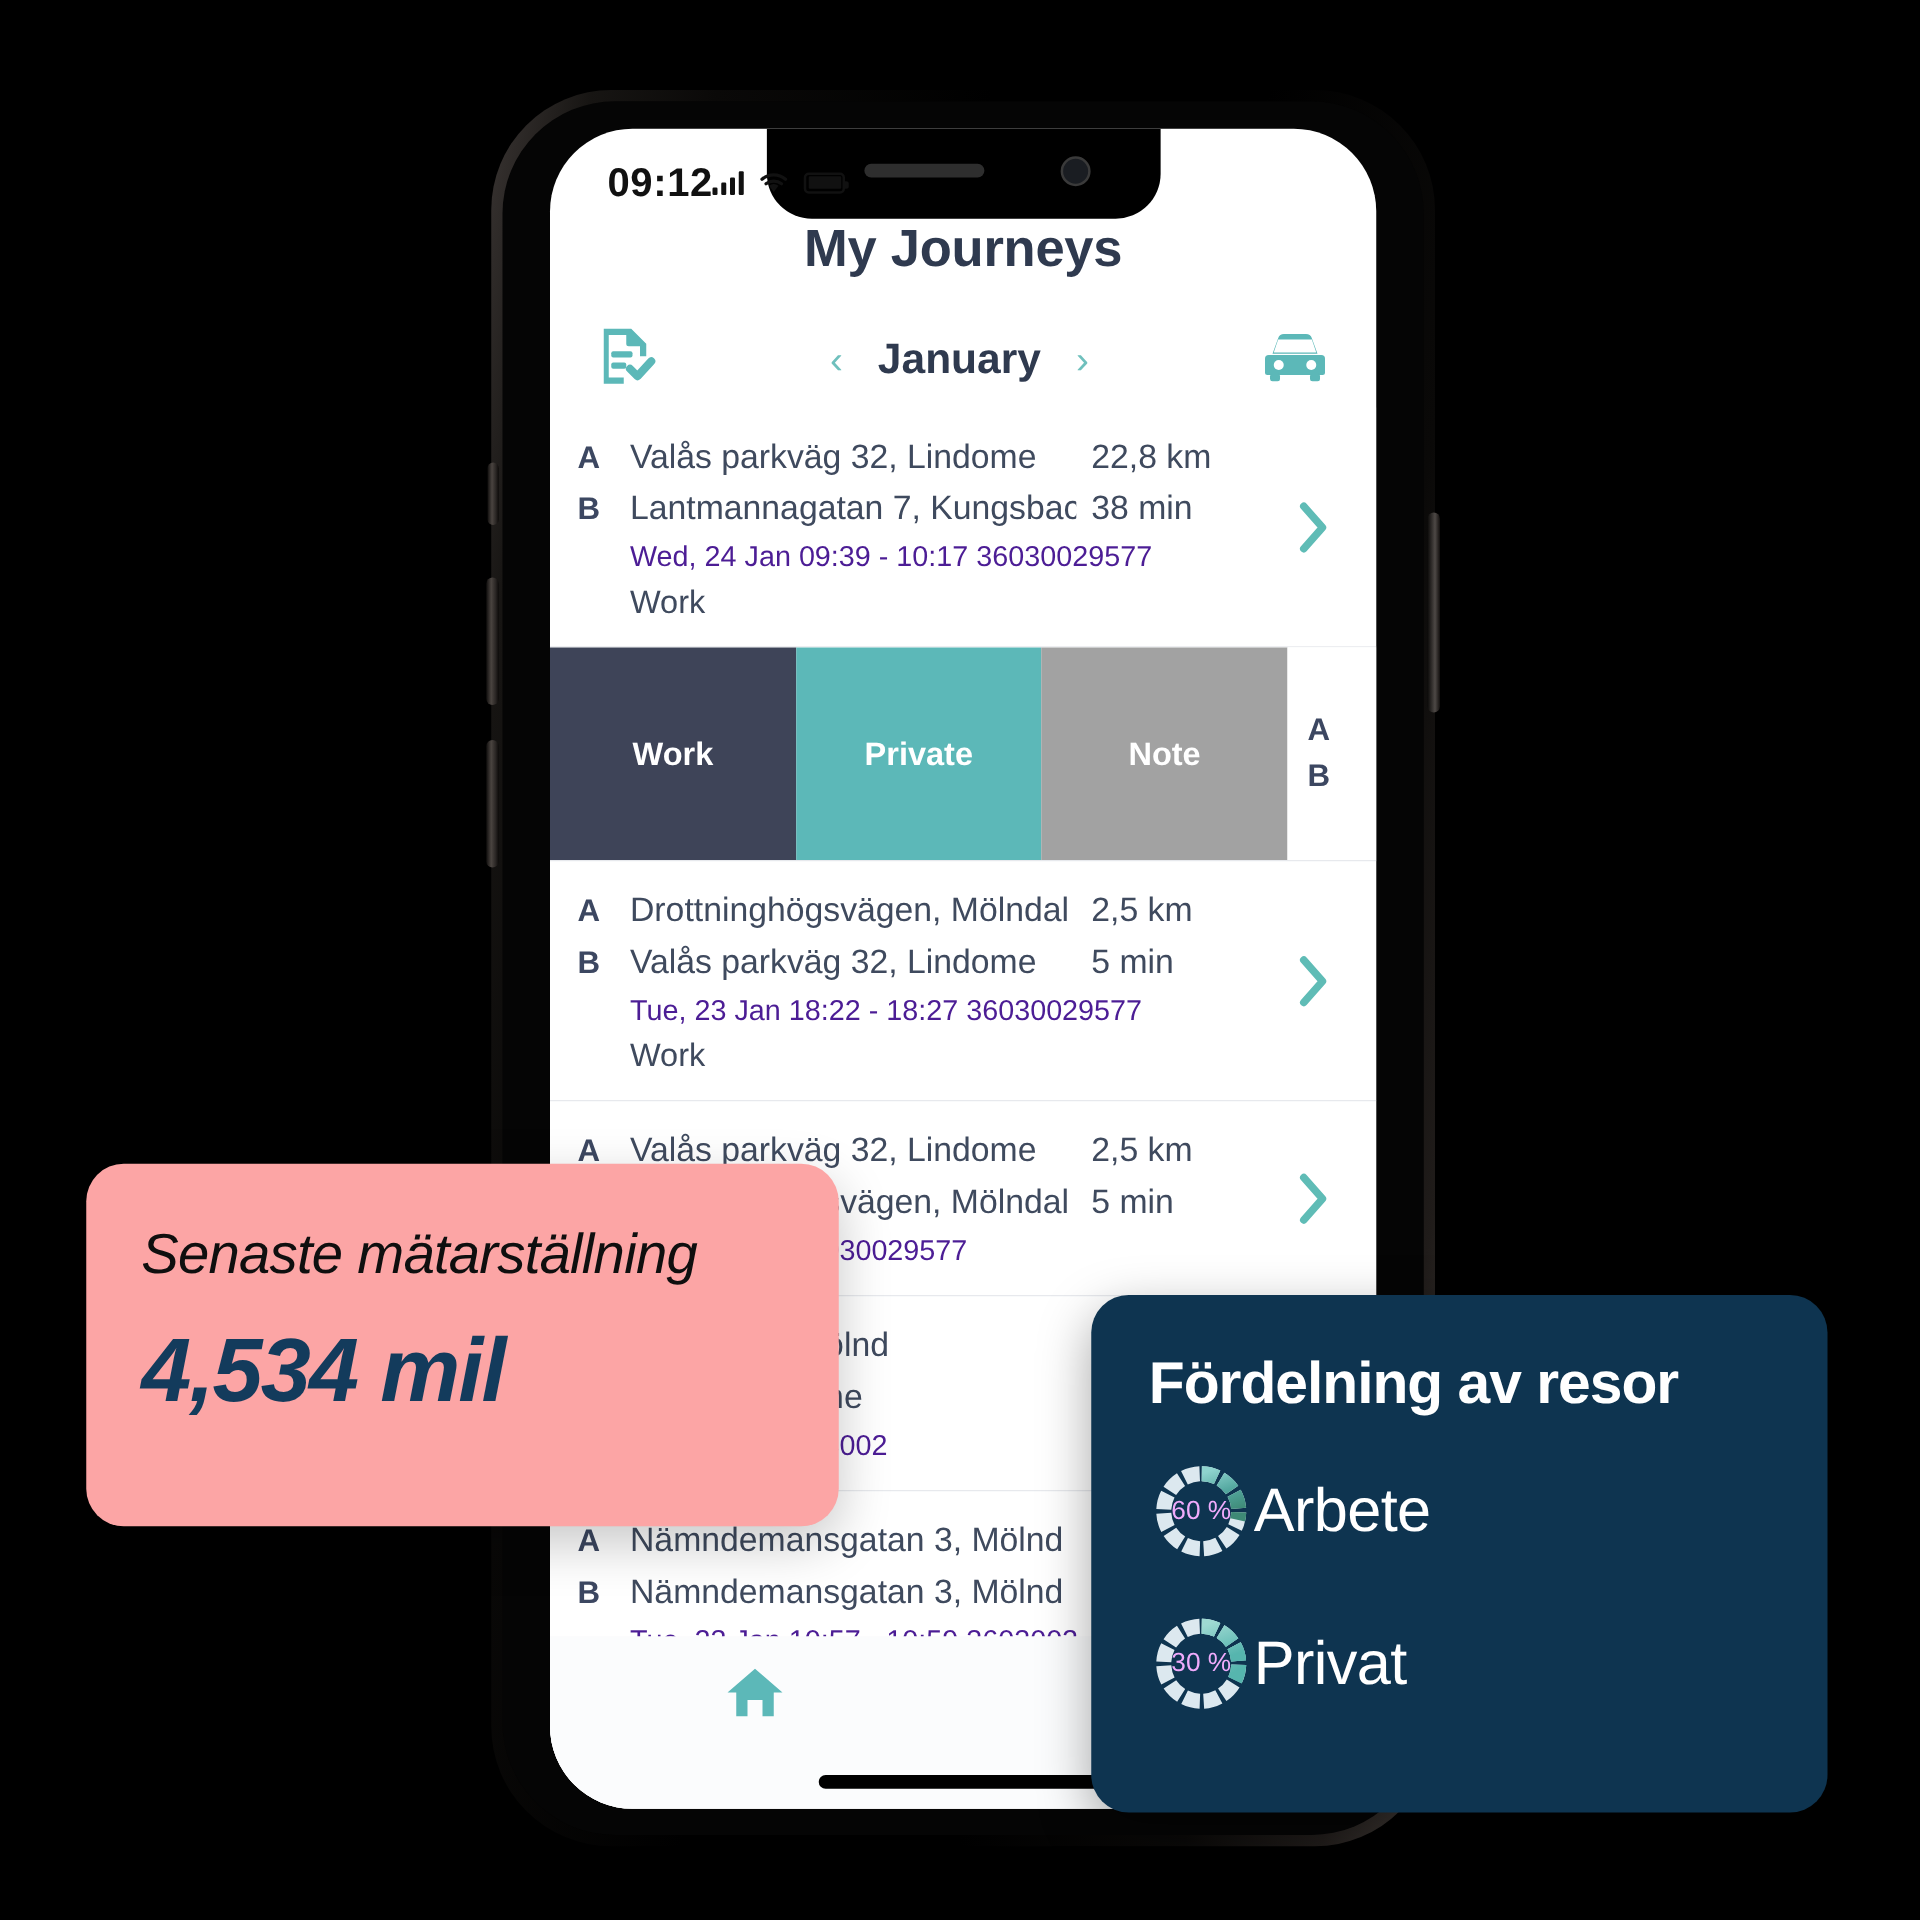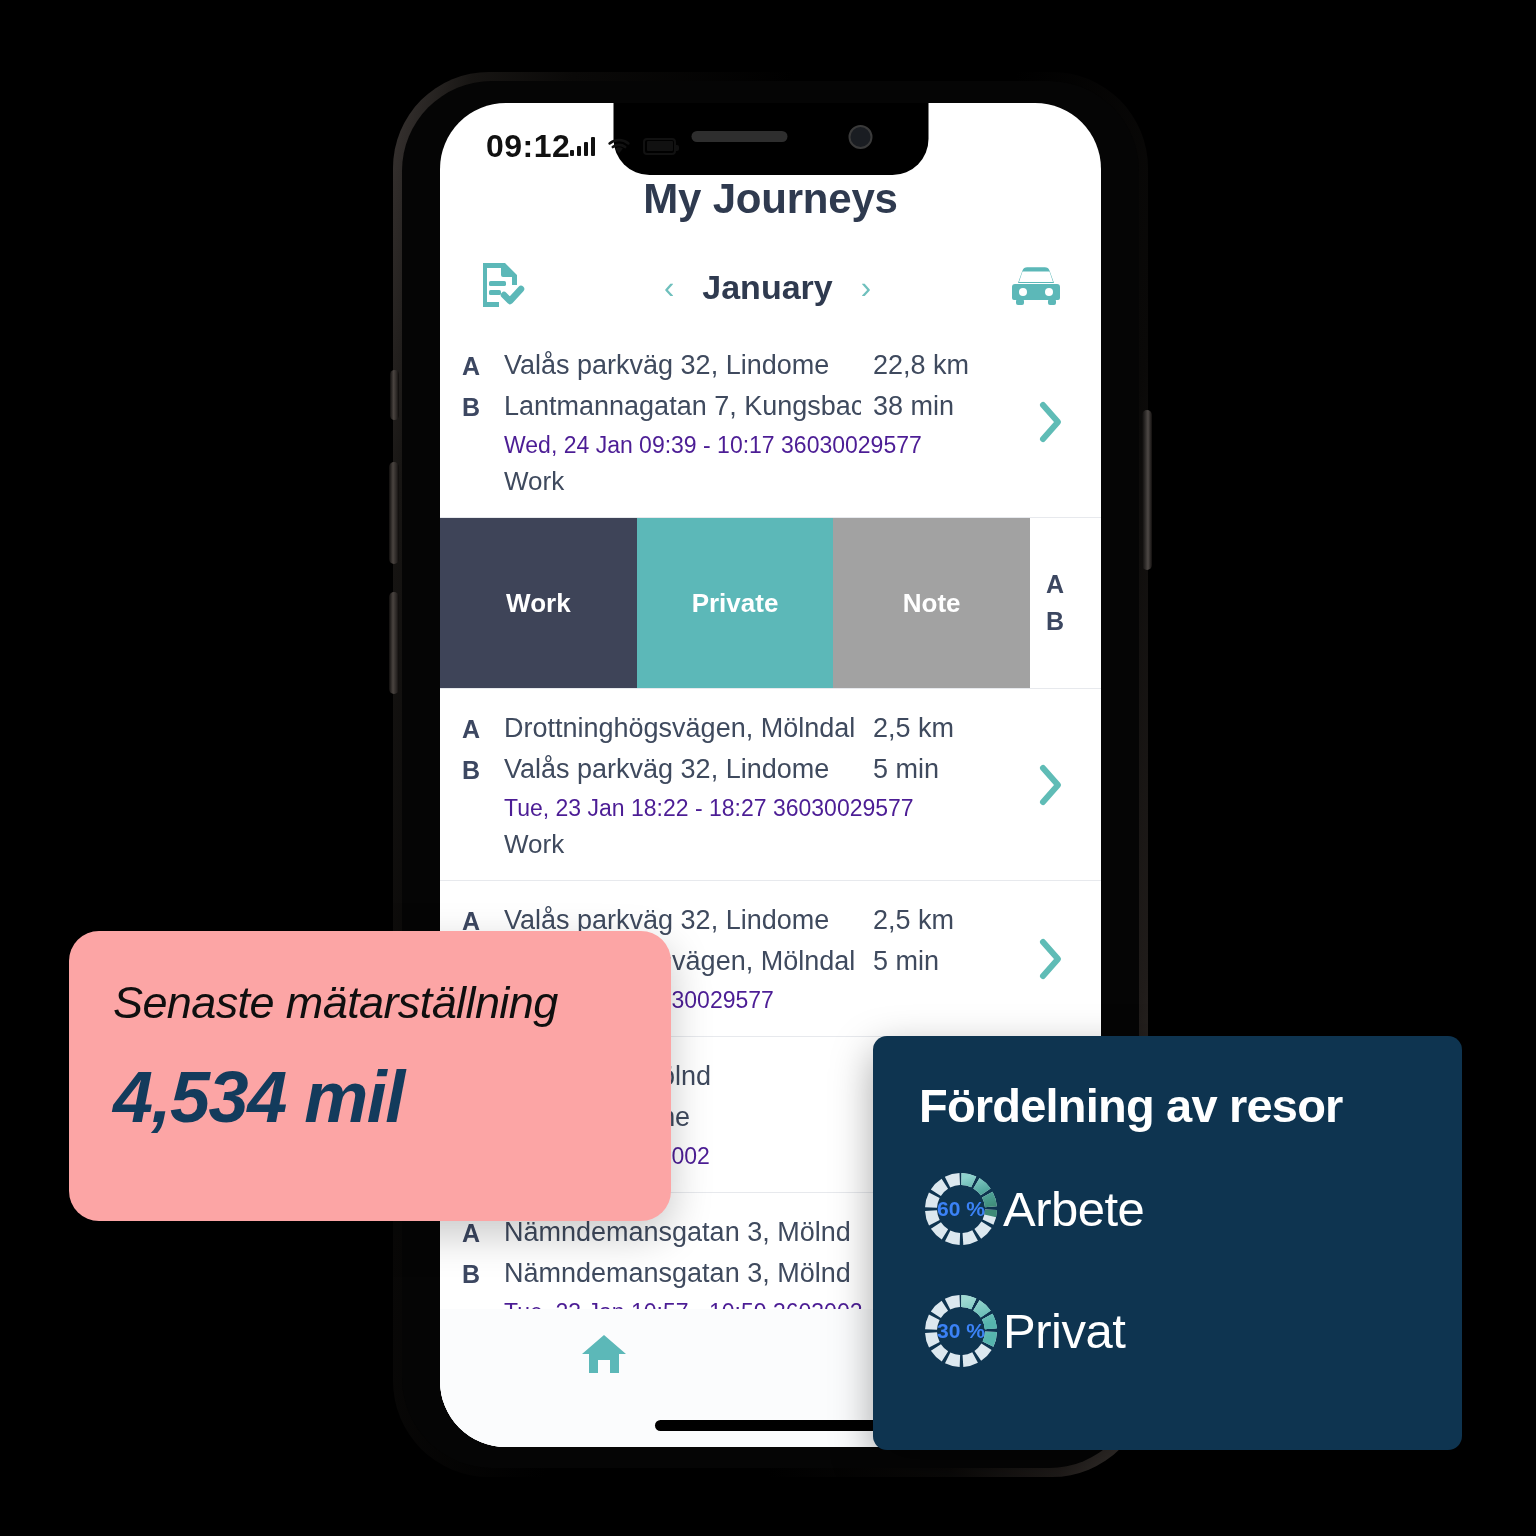--- a/index.html
+++ b/index.html
@@ -198,35 +198,35 @@
   .card-white-value {
     margin-top: 27px;
     font-size: 72px; font-weight: bold; color: #133b5c;
     letter-spacing: -1.5px; white-space: nowrap;
   }
 
   
   .card-dark {
     position: absolute; left: 873px; top: 1036px;
     width: 589px; height: 414px;
-    background: #0e3450; border-radius: 14px;
+    background: #0e3450; border-radius: 30px;
     box-shadow: 0 14px 42px rgba(0,0,0,0.35);
     padding: 42px 46px;
     z-index: 41;
   }
   .card-dark-title {
     font-size: 47px; font-weight: bold; color: #ffffff;
     letter-spacing: -0.8px; white-space: nowrap;
   }
   .dist-rows { margin-top: 34px; display: flex; flex-direction: column; gap: 38px; }
   .dist-row { display: flex; align-items: center; }
   .donut-wrap { position: relative; width: 84px; height: 84px; flex: 0 0 84px; }
   .donut-pct {
     position: absolute; inset: 0; display: flex; align-items: center; justify-content: center;
-    font-size: 21px; font-weight: bold; color: #3b82f6;
+    font-size: 21px; font-weight: normal; color: #f0abfc;
   }
   .dist-label {
     font-size: 49px; color: #ffffff; letter-spacing: -0.5px;
   }
 </style>
 </head>
 <body>
 
 <div id="stage">
 

